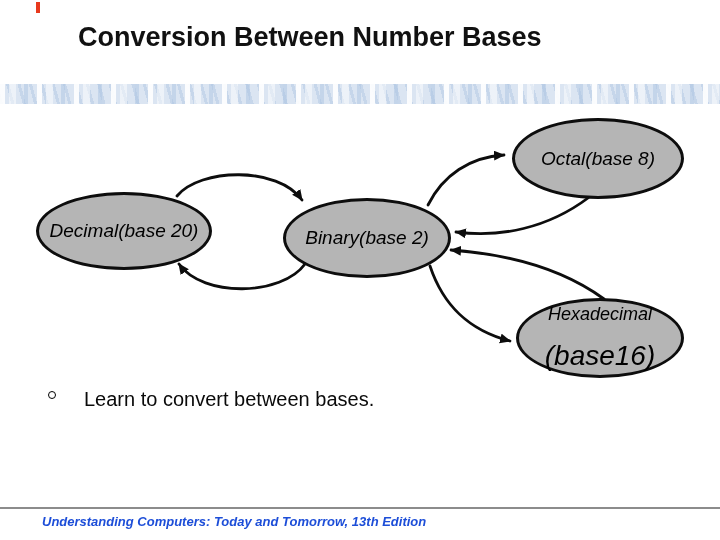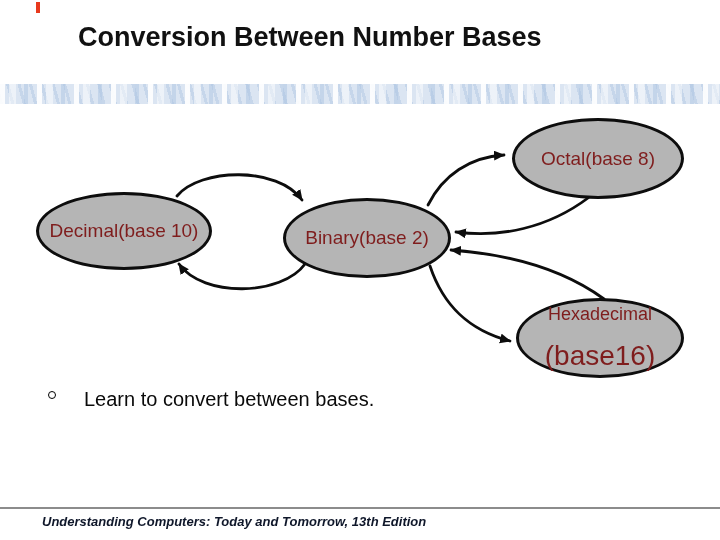--- a/index.html
+++ b/index.html
@@ -20,58 +20,59 @@
         rgba(255,255,255,.9) 0 5px, rgba(255,255,255,0) 5px 9px,
         rgba(255,255,255,.5) 9px 16px, rgba(255,255,255,0) 16px 24px,
         rgba(173,197,226,.5) 24px 28px, rgba(255,255,255,0) 28px 37px),
       repeating-linear-gradient(75deg,
         rgba(167,192,223,.4) 0 3px, rgba(167,192,223,0) 3px 11px);
   }
   .node{
     position:absolute;border-radius:50%;
     background:#b5b5b5;border:3px solid #0d0d0d;
     display:flex;flex-direction:column;align-items:center;justify-content:center;
-    color:#7f1d1d;font-size:19px;text-align:center;line-height:1.15;
+    color:#000000;font-size:19px;text-align:center;line-height:1.15;
     box-sizing:border-box;
+    font-style:italic;
   }
   .node-decimal{left:36px;top:192px;width:176px;height:78px;}
   .node-binary{left:283px;top:198px;width:168px;height:80px;}
   .node-octal{left:512px;top:118px;width:172px;height:81px;}
   .node-hex{left:516px;top:298px;width:168px;height:80px;gap:16px;}
   .node-hex .line1{font-size:18px;}
   .node-hex .line2{font-size:28px;}
   .arrow-layer{position:absolute;left:0;top:0;width:720px;height:540px;pointer-events:none;}
   .arrow-layer path.edge{fill:none;stroke:#0d0d0d;stroke-width:2.8;stroke-linecap:round;}
   .bullet-marker{
     position:absolute;left:48px;top:391px;width:8px;height:8px;border-radius:50%;
     border:1.6px solid #000;background:#fff;box-sizing:border-box;
   }
   .bullet-text{
     position:absolute;left:84px;top:388px;width:560px;
     font-size:20px;font-weight:normal;color:#0a0a0a;white-space:nowrap;
   }
   .footer-line{position:absolute;left:0;top:507px;width:720px;height:2px;background:#8c8c8c;}
   .footer-text{
     position:absolute;left:42px;top:514px;width:640px;
-    font-size:13px;font-weight:bold;font-style:italic;color:#0f172a;white-space:nowrap;
+    font-size:13px;font-weight:bold;font-style:italic;color:#1d4ed8;white-space:nowrap;
   }
 </style>
 </head>
 <body>
 
 <div class="slide">
 
   <div class="red-tick"></div>
 
   <div class="title">Conversion Between Number Bases</div>
 
   <div class="band"></div>
 
   <div class="node node-decimal">
-    <span>Decimal(base 10)</span>
+    <span>Decimal(base 20)</span>
   </div>
 
   <div class="node node-binary">
     <span>Binary(base 2)</span>
   </div>
 
   <div class="node node-octal">
     <span>Octal(base 8)</span>
   </div>
 

